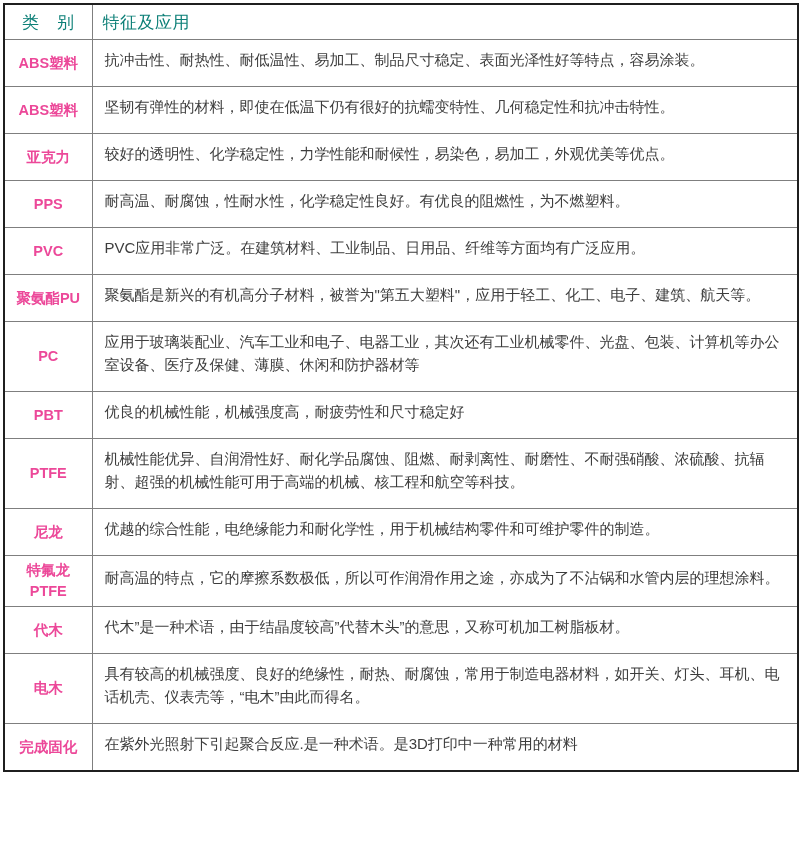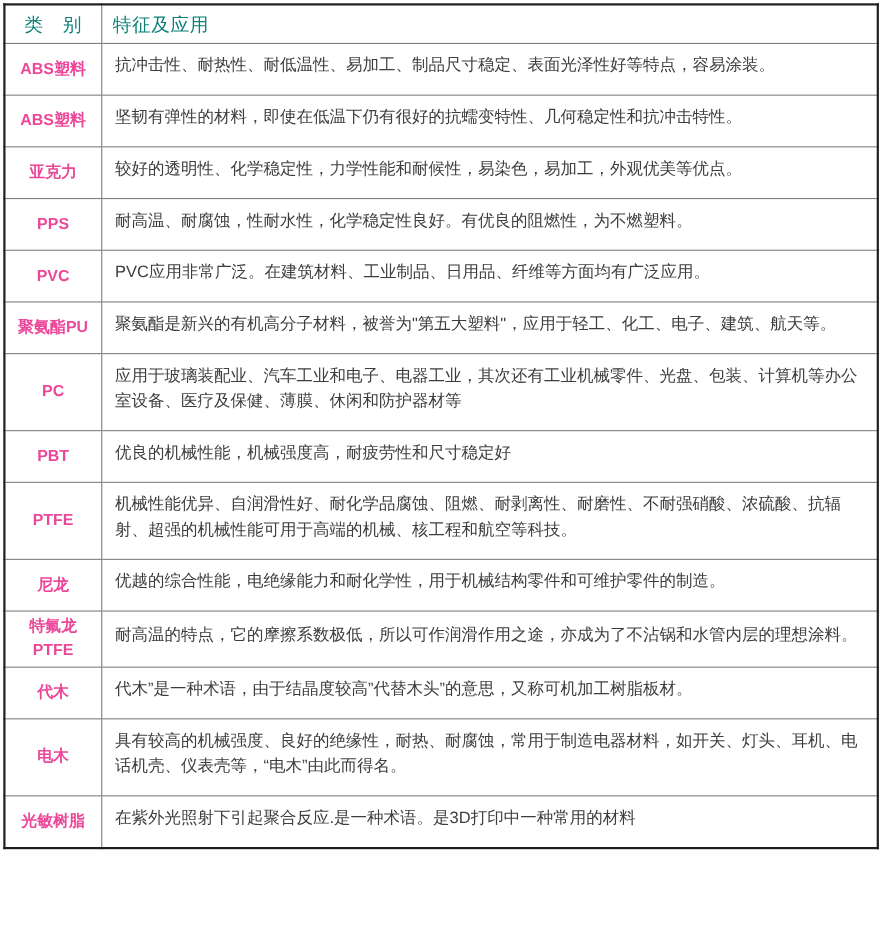--- a/index.html
+++ b/index.html
@@ -119,18 +119,18 @@
       </tr>
       <tr>
         <td class="cat">代木</td>
         <td class="desc">代木”是一种术语，由于结晶度较高”代替木头”的意思，又称可机加工树脂板材。</td>
       </tr>
       <tr>
         <td class="cat">电木</td>
         <td class="desc">具有较高的机械强度、良好的绝缘性，耐热、耐腐蚀，常用于制造电器材料，如开关、灯头、耳机、电话机壳、仪表壳等，“电木”由此而得名。</td>
       </tr>
       <tr>
-        <td class="cat">光敏树脂</td>
+        <td class="cat">完成固化</td>
         <td class="desc">在紫外光照射下引起聚合反应.是一种术语。是3D打印中一种常用的材料</td>
       </tr>
     </tbody>
   </table>
 </div>
 
 </body></html>

